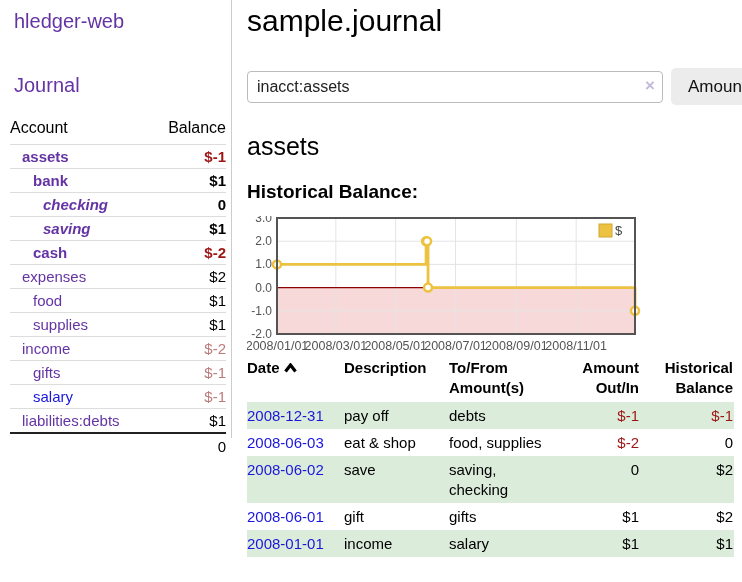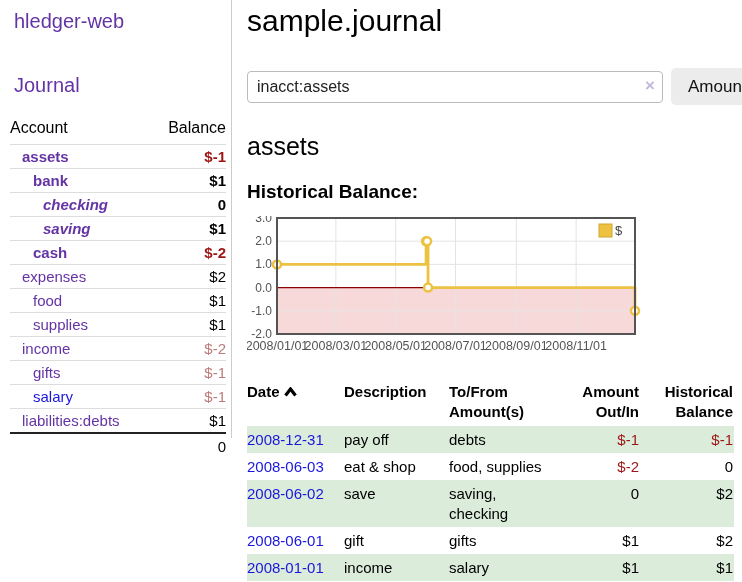--- a/index.html
+++ b/index.html
@@ -55,21 +55,21 @@
     height:37px;background:#ececec;border:none;border-radius:5px;
     font-size:17px;font-family:inherit;padding:0 17px;color:#111;cursor:pointer;
   }
   .btn.help{padding:0 10px;}
   h2{font-size:25px;font-weight:400;margin:27px 0 0;}
   .chart-label{font-size:19px;font-weight:bold;margin-top:20px;}
   .chart{margin-top:13px;}
   .chart text{font-family:"Liberation Sans","DejaVu Sans",sans-serif;}
 
   
-  .register{border-collapse:collapse;margin-top:24px;font-size:15px;width:487px;table-layout:fixed;}
+  .register{border-collapse:collapse;font-size:15px;width:487px;table-layout:fixed;}
   .register th{font-weight:bold;text-align:left;vertical-align:top;padding:0 6px 5px 0;line-height:1.3;}
   .register th.num{text-align:right;}
   .register th:last-child,.register td:last-child{padding-right:1px;}
   .register td{padding:4px 6px 4px 0;vertical-align:top;line-height:1.28;}
   .register td.num{text-align:right;}
   .register tr.green td{background:var(--green);}
   .register td.date a{color:var(--blue);text-decoration:none;text-align:center;}
   .register td.num.neg{color:var(--neg);}
   .sort-icon{margin-left:4px;position:relative;top:0px;}
 </style>

